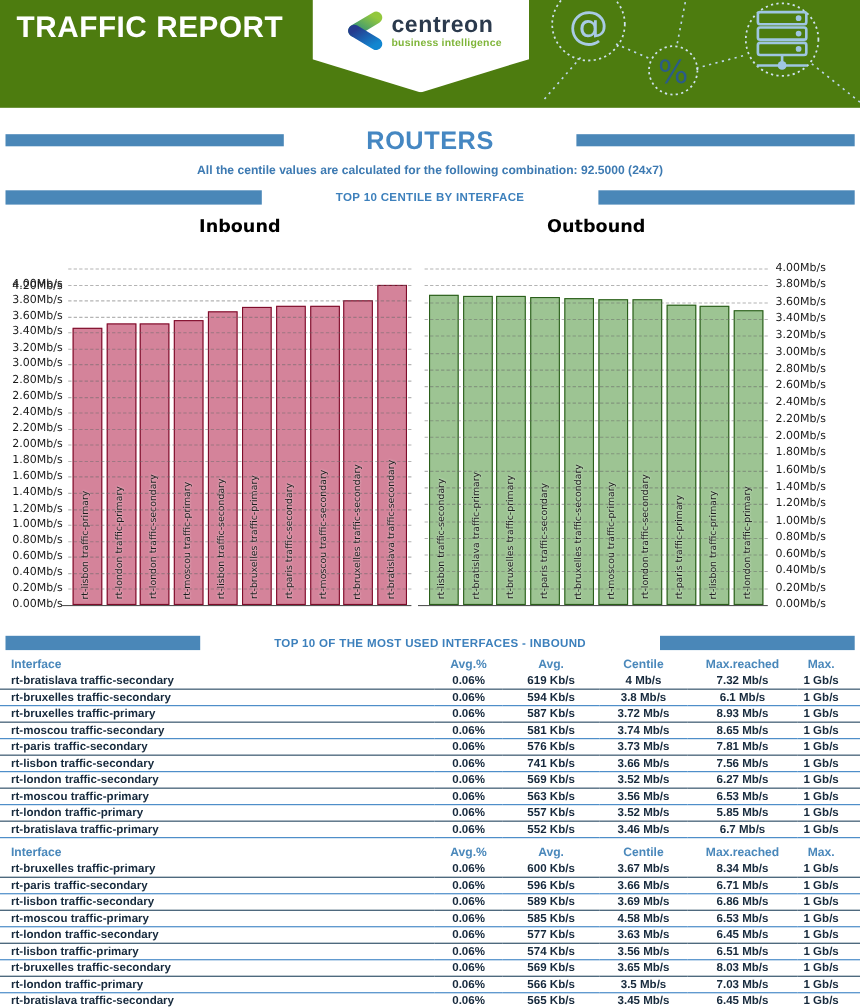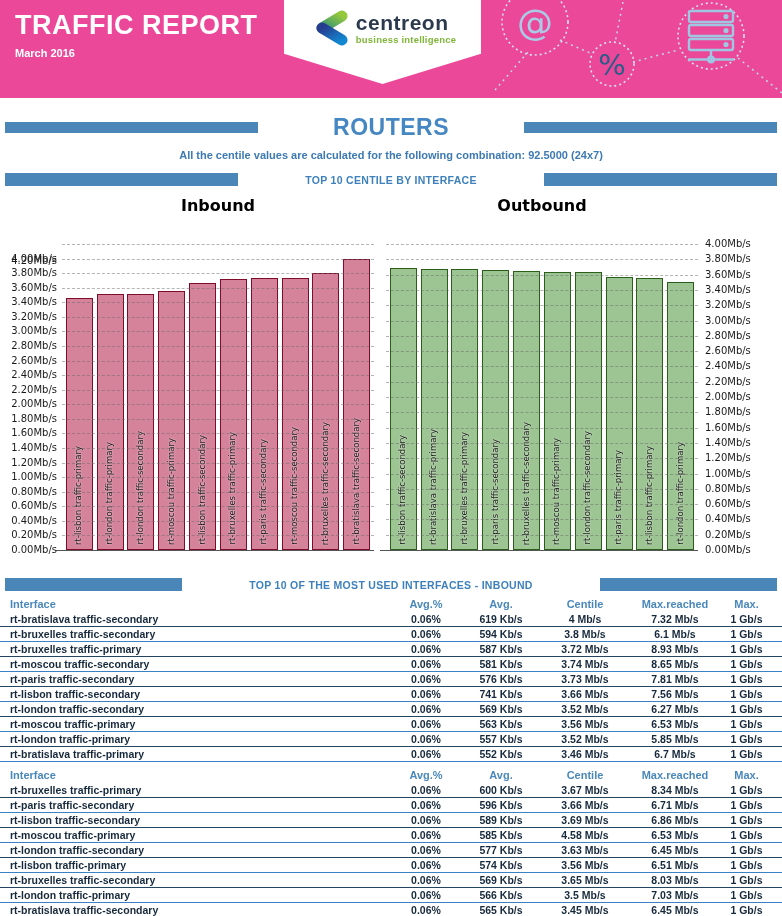--- a/index.html
+++ b/index.html
@@ -1,20 +1,20 @@
 <!DOCTYPE html>
 <html><head>
 <meta charset="utf-8">
 <style>
   html,body{margin:0;padding:0;background:#ffffff;}
   .page{position:relative;width:782px;height:916px;overflow:hidden;background:#fff;
         font-family:"Liberation Sans",sans-serif;}
 
   
-  .topbar{position:relative;width:782px;height:98px;background:#ec4899;color:#fff;overflow:visible;z-index:5;}
+  .topbar{position:relative;width:782px;height:98px;background:#4d7c0f;color:#fff;overflow:visible;z-index:5;}
   .topbar .titles{position:absolute;left:15px;top:10px;}
   .report-title{font-size:27px;font-weight:bold;letter-spacing:.5px;line-height:30px;}
   .report-subtitle{font-size:17px;font-weight:bold;letter-spacing:.4px;line-height:20px;margin-top:3px;}
   .report-date{font-size:11px;font-weight:bold;margin-top:7px;}
 
   .badge{position:absolute;left:284px;top:0;width:197px;height:84px;background:#fff;
          -webkit-clip-path:polygon(0 0,100% 0,100% 64%,50% 100%,0 64%);
          clip-path:polygon(0 0,100% 0,100% 64%,50% 100%,0 64%);
          display:flex;align-items:flex-start;justify-content:center;padding-top:9px;box-sizing:border-box;}
   .badge-inner{display:flex;align-items:center;gap:7px;}
@@ -71,21 +71,20 @@
   .data-table tbody tr:nth-child(even){border-bottom:1.5px solid #3b82c4;}
 </style>
 </head>
 <body>
 
 <div class="page">
 
   <header class="topbar">
     <div class="titles">
       <div class="report-title">TRAFFIC REPORT</div>
-      <div class="report-date">March 2016</div>
     </div>
 
     <svg class="deco" viewBox="0 0 300 98">
       <g fill="none" stroke="#bcd6ea" stroke-width="1.5" stroke-dasharray="2 4">
         <line x1="13" y1="90" x2="46" y2="52"></line>
         <line x1="78" y1="40" x2="108" y2="53"></line>
         <line x1="141" y1="2" x2="133" y2="43"></line>
         <line x1="151" y1="62" x2="196" y2="50"></line>
         <line x1="256" y1="58" x2="300" y2="93"></line>
       </g>

